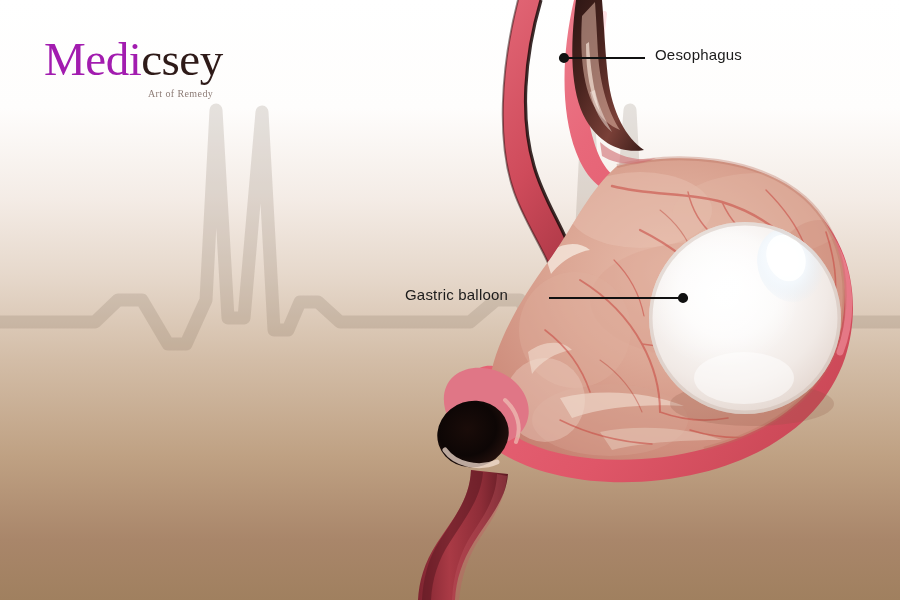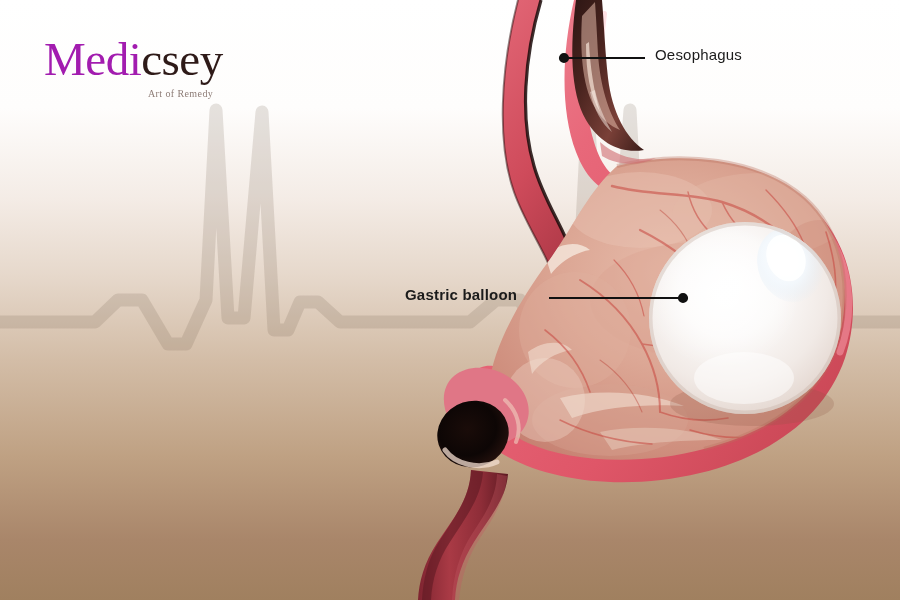--- a/index.html
+++ b/index.html
@@ -71,21 +71,21 @@
   }
   .callout-text {
     position: absolute;
     font-family: "Liberation Sans", sans-serif;
     font-size: 15px;
     color: #1b1b1b;
     white-space: nowrap;
     letter-spacing: 0.2px;
   }
   #label-oesophagus { left: 655px; top: 46px; }
-  #label-gastric-balloon { left: 405px; top: 286px; font-weight: bold; }
+  #label-gastric-balloon { left: 405px; top: 286px; }
   #callout-lines {
     position: absolute;
     left: 0;
     top: 0;
     width: 900px;
     height: 600px;
   }
 </style>
 </head>
 <body>

